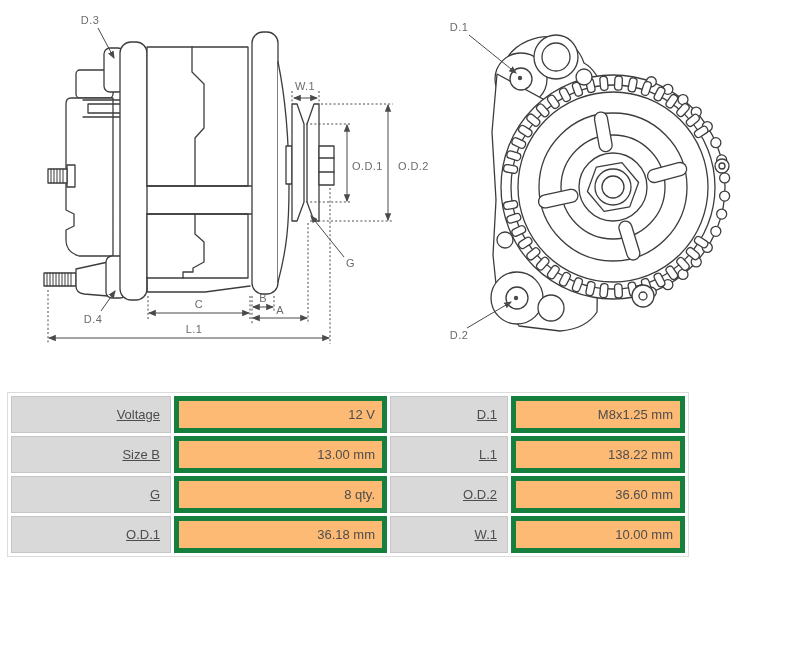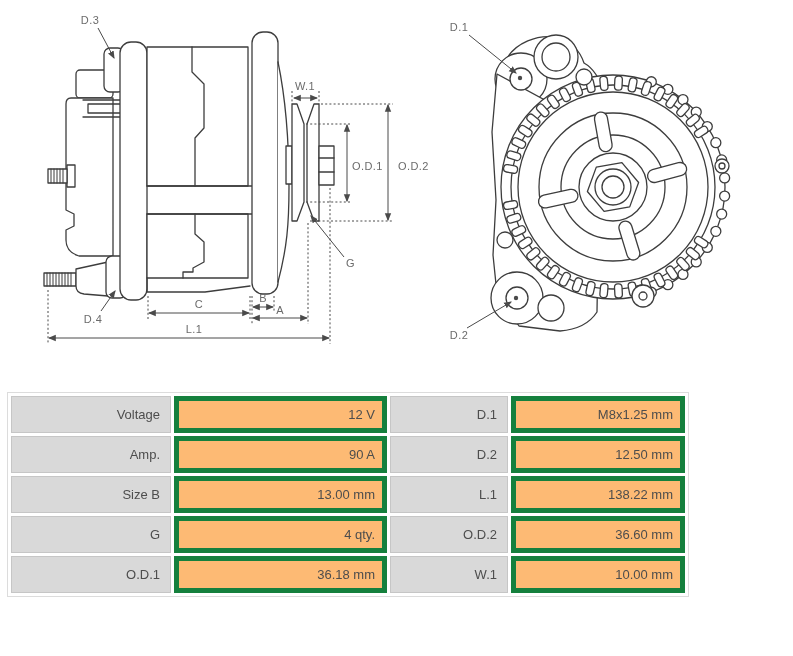--- a/index.html
+++ b/index.html
@@ -3,21 +3,21 @@
 <meta charset="utf-8">
 <style>
   html,body{margin:0;padding:0;background:#fff;width:793px;height:656px;overflow:hidden;
     font-family:"Liberation Sans",sans-serif;}
   .stage{position:relative;width:696px;height:656px;}
   svg text{font-family:"Liberation Sans",sans-serif;font-size:11px;fill:#6b6b6b;letter-spacing:.4px;}
   .table-wrap{margin:1px 7px 0 7px;border:1px solid #dcdcdc;}
   table.spec{border-collapse:separate;border-spacing:3px;width:100%;table-layout:fixed;}
   table.spec td{height:27px;font-size:13px;color:#4d4d4d;vertical-align:middle;text-align:right;
     white-space:nowrap;overflow:hidden;}
-  td.cell-label{background:#d9d9d9;border:1px solid #c6c6c6;padding:0 10px 0 2px;}
+  td.cell-label{background:#d9d9d9;border:1px solid #c6c6c6;padding:0 10px 0 2px;text-decoration:underline;}
   td.cell-value{background:#fdba74;border:5px solid #15803d;padding:0 7px 0 2px;}
   col.c1{width:160px}col.c2{width:213px}col.c3{width:118px}col.c4{width:auto}
 </style>
 </head>
 <body>
 
 <div class="stage">
 
 <svg width="793" height="387" viewBox="0 0 793 387">
   <defs>
@@ -197,34 +197,28 @@
           <col class="c4">
         </colgroup>
     <tbody>
           <tr>
             <td class="cell-label">Voltage</td>
             <td class="cell-value">12 V</td>
             <td class="cell-label">D.1</td>
             <td class="cell-value">M8x1.25 mm</td>
           </tr>
           <tr>
-            <td class="cell-label">Amp.</td>
-            <td class="cell-value">90 A</td>
-            <td class="cell-label">D.2</td>
-            <td class="cell-value">12.50 mm</td>
-          </tr>
-          <tr>
             <td class="cell-label">Size B</td>
             <td class="cell-value">13.00 mm</td>
             <td class="cell-label">L.1</td>
             <td class="cell-value">138.22 mm</td>
           </tr>
           <tr>
             <td class="cell-label">G</td>
-            <td class="cell-value">4 qty.</td>
+            <td class="cell-value">8 qty.</td>
             <td class="cell-label">O.D.2</td>
             <td class="cell-value">36.60 mm</td>
           </tr>
           <tr>
             <td class="cell-label">O.D.1</td>
             <td class="cell-value">36.18 mm</td>
             <td class="cell-label">W.1</td>
             <td class="cell-value">10.00 mm</td>
           </tr>
         </tbody>

